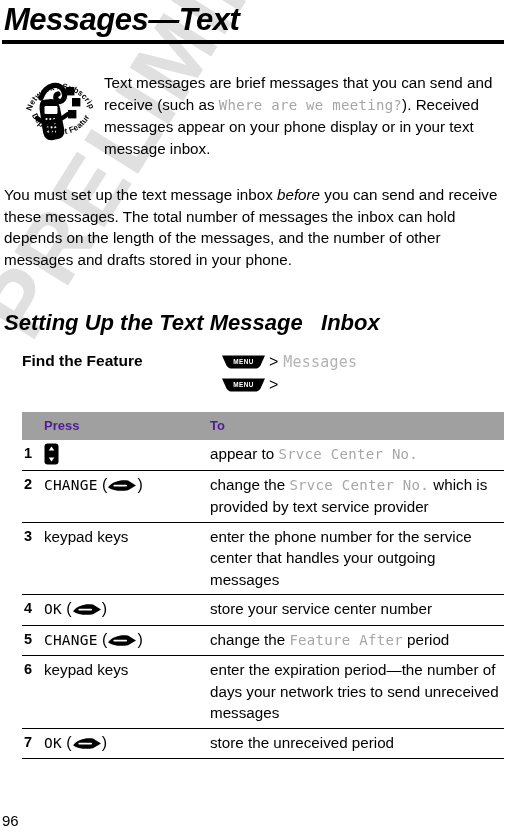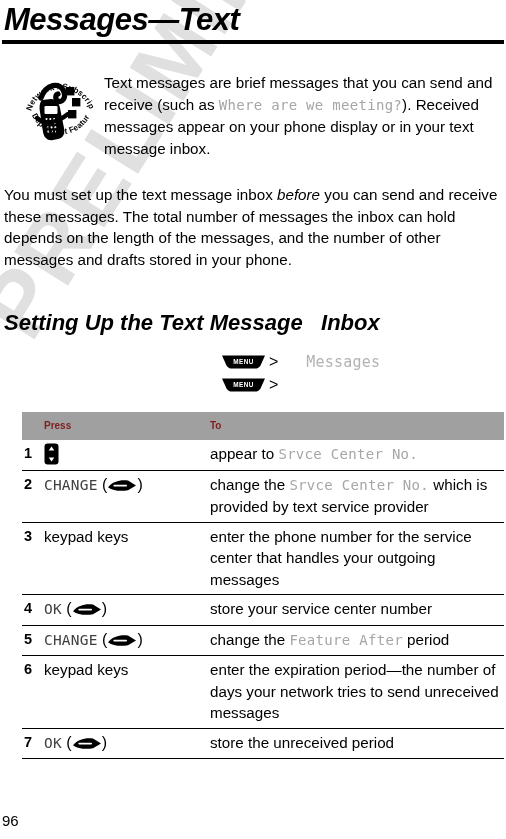--- a/index.html
+++ b/index.html
@@ -140,21 +140,20 @@
   .ff-gt {
     font-size: 16px;
     margin: 0 5px 0 4px;
     color: #000;
   }
   .ff-target {
     font-family: "DejaVu Sans Mono", "Liberation Mono", monospace;
     font-size: 15px;
     color: #b3b3b3;
     letter-spacing: 0.2px;
-    margin-left: 23px;
   }
 
   
   .menukey {
     display: inline-block;
     width: 43px;
     height: 15px;
     position: relative;
   }
   .menukey svg { display: block; }
@@ -163,22 +162,22 @@
   #steps-table {
     position: absolute;
     left: 22px;
     top: 412px;
     width: 482px;
     border-collapse: collapse;
     table-layout: fixed;
   }
   #steps-table th {
     background: #a0a0a0;
-    color: #7f1d1d;
-    font-size: 10px;
+    color: #4c1d95;
+    font-size: 13px;
     font-weight: bold;
     text-align: left;
     padding: 3px 0 4px 0;
     height: 21px;
     vertical-align: middle;
   }
   #steps-table th.th-num { width: 22px; }
   #steps-table th.th-press { width: 166px; }
   #steps-table th.th-to { width: 294px; }
   #steps-table td {
@@ -193,21 +192,21 @@
     font-weight: bold;
     font-size: 14.5px;
     padding-left: 2px;
   }
   #steps-table td.c-press { width: 166px; }
   #steps-table td.c-to { width: 294px; }
 
   .press-soft {
     font-family: "DejaVu Sans Mono", "Liberation Mono", monospace;
     font-size: 14.5px;
-    color: #404040;
+    color: #000000;
     letter-spacing: 0.2px;
   }
   .paren { font-size: 16px; color: #000; }
 
   .softkey {
     display: inline-block;
     width: 30px;
     height: 13px;
     vertical-align: -2px;
   }
@@ -290,20 +289,21 @@
     <span>Text messages are brief messages that you can send and receive (such as </span><span class="mono-gray">Where are we meeting?</span><span>).</span>
     <span>Received messages appear on your phone display or in your text message inbox.</span>
   </div>
 
   <div class="body-para" id="inbox-para">
     <span>You must set up the text message inbox </span><span class="italic">before</span><span> you can send and receive these messages. The total number of messages the inbox can hold depends on the length of the messages, and the number of other messages and drafts stored in your phone.</span>
   </div>
 
   <div id="section-heading">Setting Up the Text Message   Inbox</div>
 
+  <div id="find-feature-label">Find the Feature</div>
   <div id="find-feature-steps">
 
     <div class="ff-row">
       <span class="menukey">
         <svg width="43" height="15" viewBox="0 0 43 15" xmlns="http://www.w3.org/2000/svg">
           <path d="M0,1.5 L43,1.5 L38.5,11.5 C37.5,13.6 35.5,14.6 33,14.6 L10,14.6 C7.5,14.6 5.5,13.6 4.5,11.5 Z" fill="#000"></path>
           <text x="21.5" y="9.6" text-anchor="middle" font-family="Liberation Sans, sans-serif" font-size="6.4" font-weight="bold" fill="#ffffff" letter-spacing="0.4">MENU</text>
         </svg>
       </span>
       <span class="ff-gt">&gt;</span>

